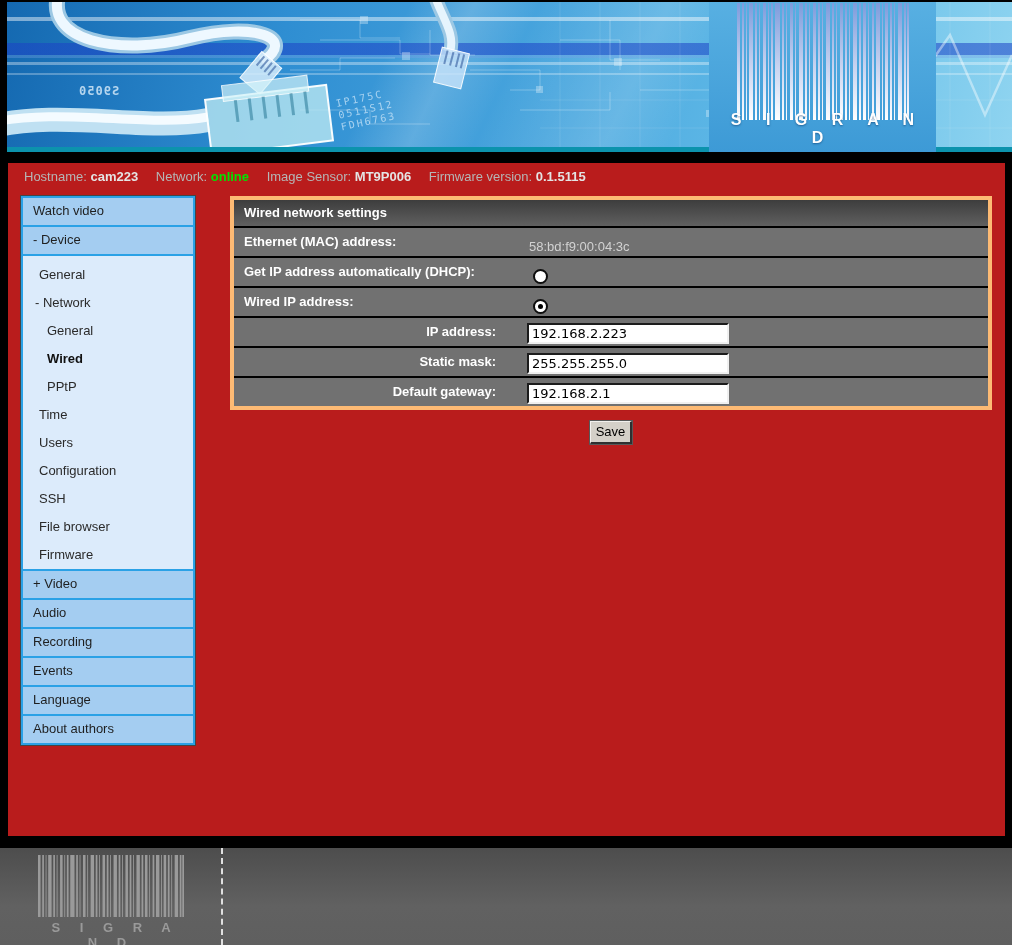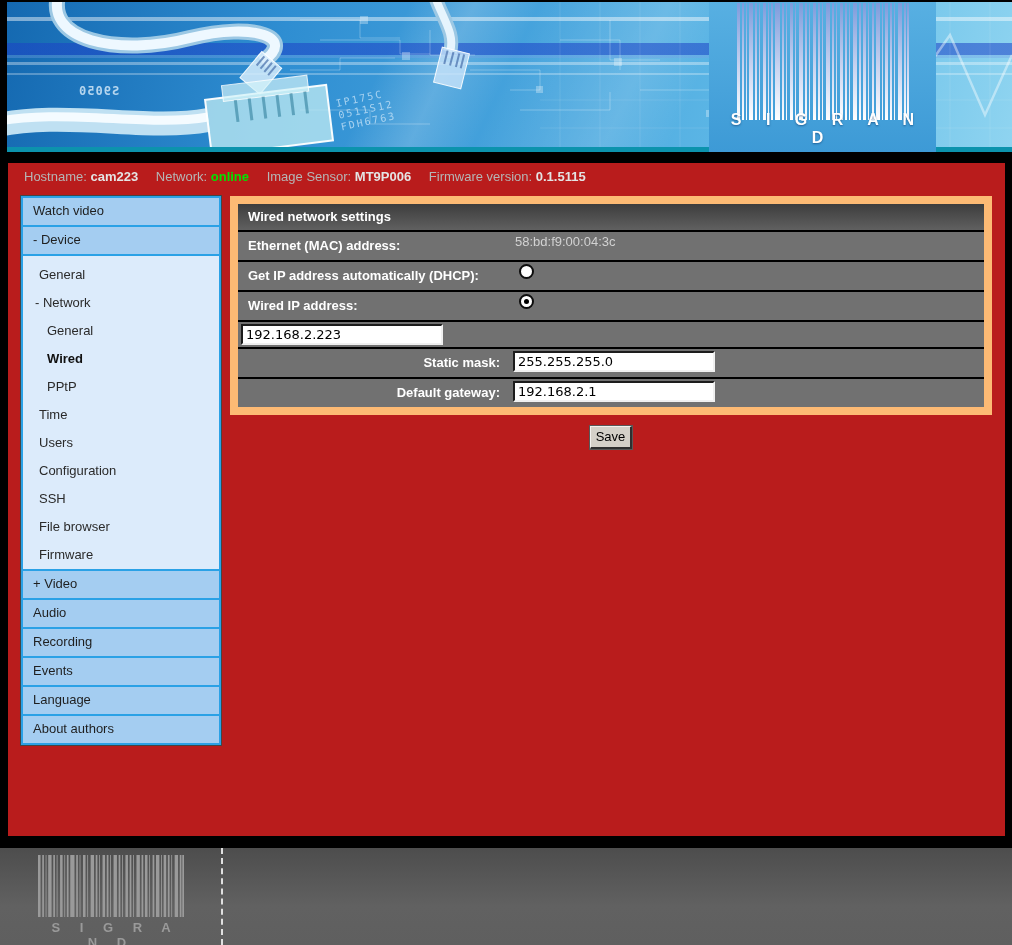--- a/index.html
+++ b/index.html
@@ -60,43 +60,43 @@
   .main{
     position:absolute;left:8px;top:163px;width:997px;height:673px;
     background:#b91c1c;
   }
   
   .status{position:absolute;left:16px;top:6px;font-size:13px;color:#b6b6b6;white-space:nowrap;}
   .status .grp{margin-right:14px;}
   .status .v{color:#e4e4e4;font-weight:bold;}
   .status .online{color:#00e400;font-weight:bold;}
   
-  .sidebar{position:absolute;left:13px;top:33px;width:200px;outline:1px solid #454545;}
+  .sidebar{position:absolute;left:13px;top:33px;width:174px;outline:1px solid #454545;}
   .mi{
     display:block;background:#a4cdf1;border:2px solid #2aa1e6;margin-top:-2px;
     padding:5px 8px 6px 10px;font-size:13px;line-height:16px;color:#1f1f1f;
     text-decoration:none;cursor:pointer;
   }
   .mi.first{margin-top:0;}
   .subpanel{background:#dcebfb;border:2px solid #2aa1e6;margin-top:-2px;padding:5px 0 0;}
   .si{
     display:block;padding:6px 4px 6px 16px;font-size:13px;line-height:16px;color:#2a2a2a;
     text-decoration:none;cursor:pointer;
   }
   .si.lvl2n{padding-left:12px;}
   .si.lvl3{padding-left:24px;}
   .si.active{font-weight:bold;color:#111;}
   
   .content{position:absolute;left:222px;top:33px;width:762px;}
-  .tbl{border:8px solid #fdba74;}
+  .tbl{border:4px solid #fdba74;}
   .thead{
     background:linear-gradient(180deg,#3d3d3d,#606060);
     color:#fff;font-weight:bold;font-size:13px;padding:5px 10px 6px;
   }
-  .row{display:flex;align-items:flex-start;background:#717171;border-top:2px solid #000;}
+  .row{display:flex;align-items:flex-end;background:#717171;border-top:2px solid #000;gap:18px;}
   .c1{width:258px;padding:6px 4px 6px 10px;color:#fff;font-weight:bold;font-size:13px;line-height:16px;}
   .c1.right{text-align:right;padding-right:10px;width:252px;}
   .c2{flex:1;padding:2px 3px;display:flex;align-items:center;}
   .row.rh30{min-height:30px;box-sizing:border-box;}
   .mac-val{color:#d2d2d2;font-size:13px;font-weight:normal;padding-left:2px;}
   .radio{
     width:11px;height:11px;border-radius:50%;background:#fff;border:2px solid #0d0d0d;
     display:inline-block;margin-left:6px;position:relative;cursor:pointer;
   }
   .radio.checked::after{
@@ -334,20 +334,21 @@
       </div>
 
       <div class="row rh30">
         <div class="c1">Wired IP address:</div>
         <div class="c2">
             <span class="radio checked" role="radio"></span>
           </div>
       </div>
 
       <div class="row">
+        <div class="c1 right">IP address:</div>
         <div class="c2">
             <input class="txt" type="text" value="192.168.2.223" style="">
           </div>
       </div>
 
       <div class="row">
         <div class="c1 right">Static mask:</div>
         <div class="c2">
             <input class="txt" type="text" value="255.255.255.0" style="">
           </div>

